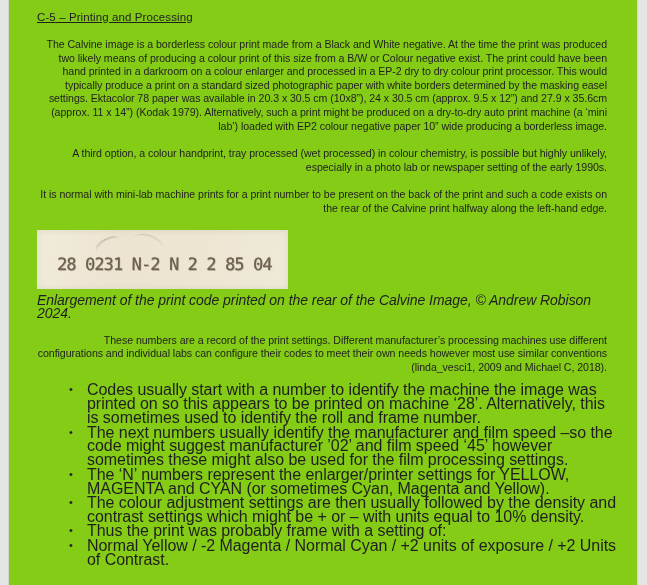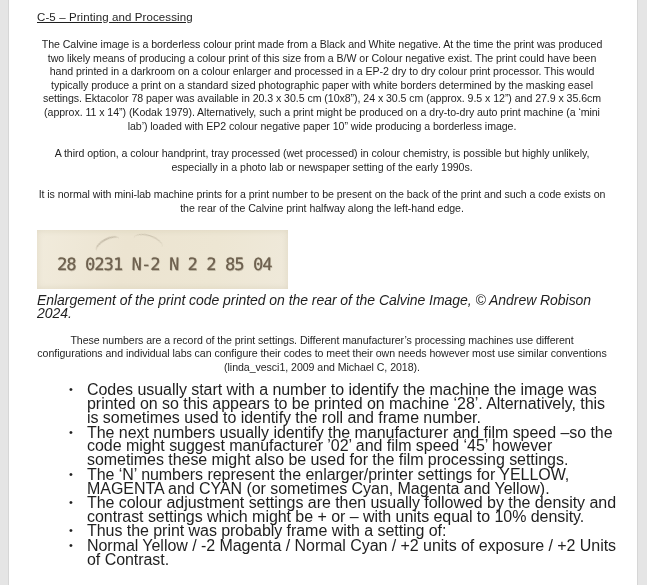--- a/index.html
+++ b/index.html
@@ -8,39 +8,39 @@
     background: #e5e5e5;
     font-family: "Liberation Sans", sans-serif;
     color: #1f1f1f;
     overflow: hidden;
     position: relative;
   }
   .page {
     position: absolute;
     left: 8px; top: 0;
     width: 630px; height: 585px;
-    background: #ffffff;
+    background: #84cc16;
     border-left: 1px solid #d6d6d6;
     border-right: 1px solid #d6d6d6;
     box-sizing: border-box;
     padding: 10px 20px 0 28px;
   }
   h1.heading {
     font-size: 11.5px;
     font-weight: normal;
     text-decoration: underline;
     margin: 0;
     line-height: 14px;
     letter-spacing: 0.1px;
   }
   p.body-par {
     font-size: 10.6px;
     line-height: 13.6px;
     margin: 14px 10px 0 0;
-    text-align: center;
+    text-align: right;
     letter-spacing: -0.05px;
   }
   figure.print-figure {
     margin: 14px 0 0 0;
     padding: 0;
   }
   .stamp {
     position: relative;
     width: 251px; height: 59px;
     background: linear-gradient(100deg, #f1ebdc 0%, #ece4d1 35%, #ede6d3 70%, #efe9da 100%);

